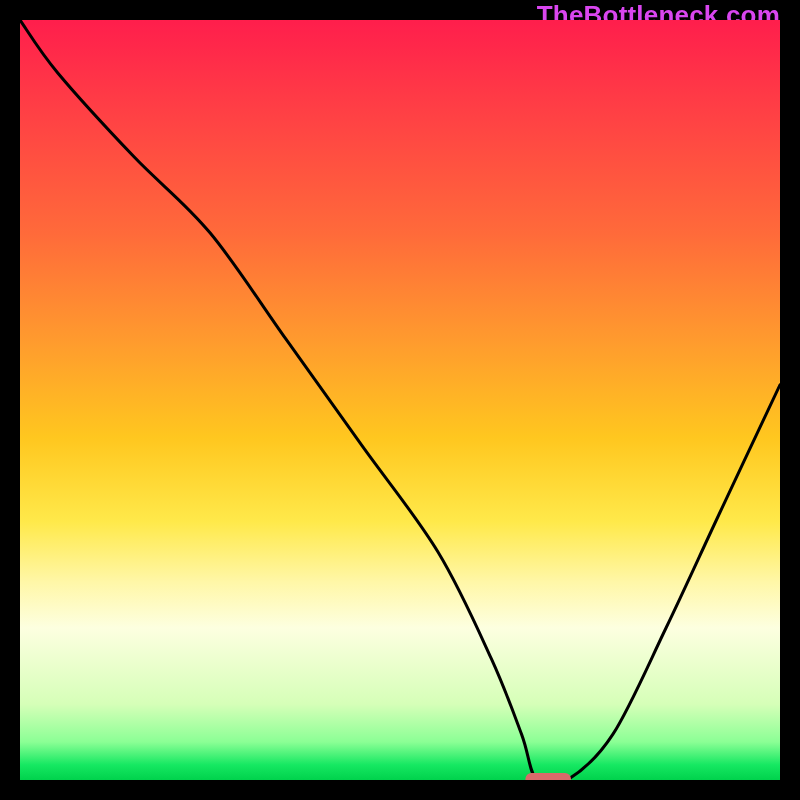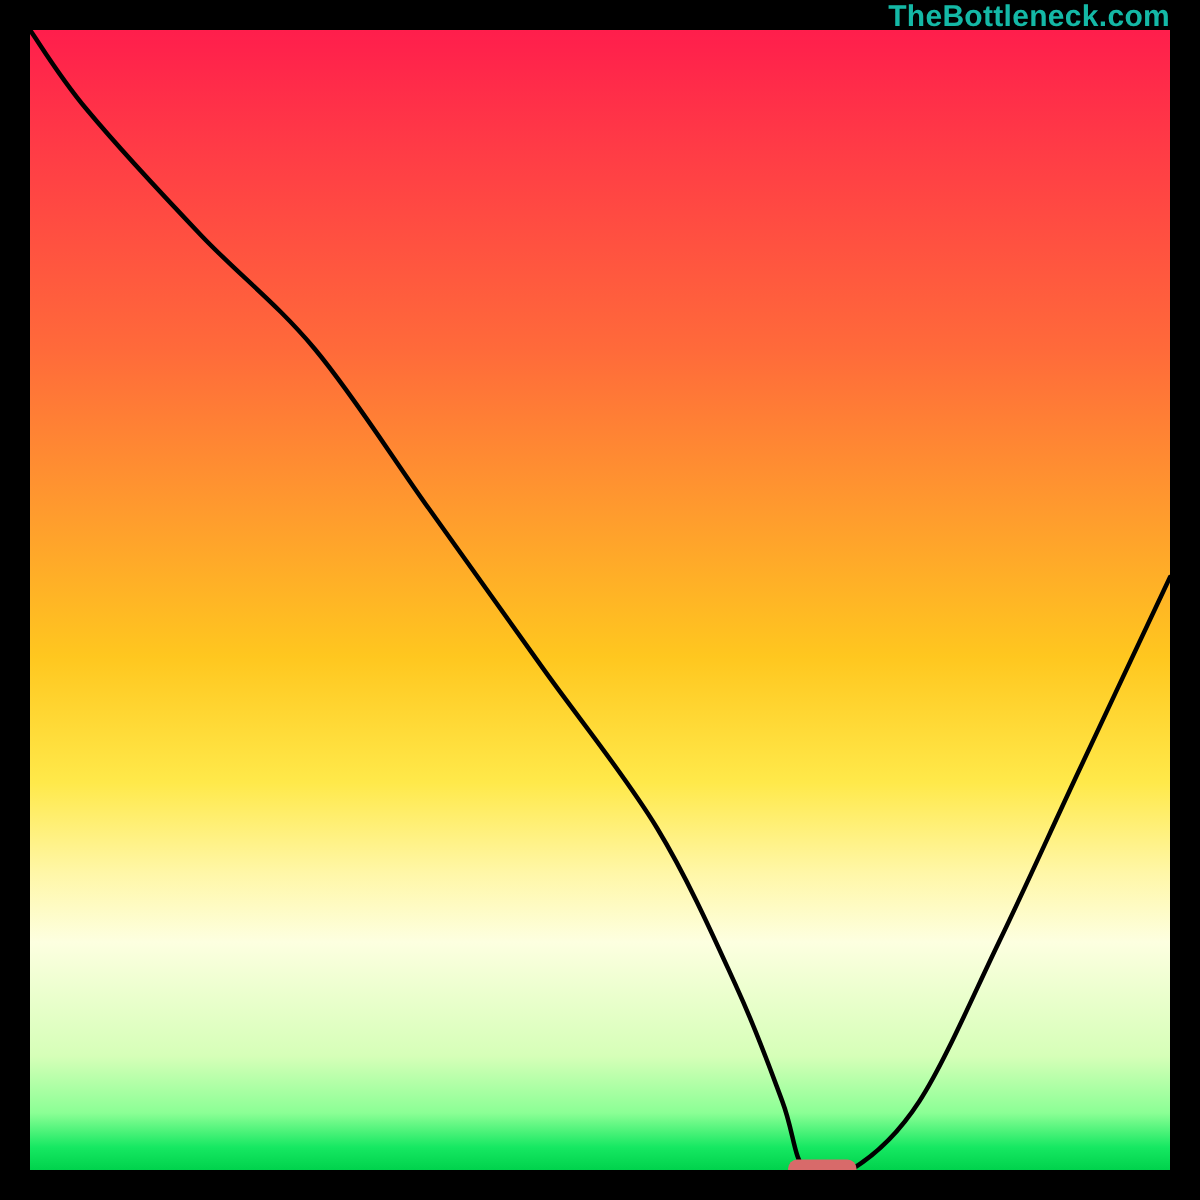--- a/index.html
+++ b/index.html
@@ -65,22 +65,22 @@
     stroke-linejoin: round;
   }
   .red-bar {
     fill: #d86a6a;
     stroke: none;
   }
   .watermark {
     position: absolute;
     top: 0px;
     right: 20px;
-    color: #14b8a6;
-    font-size: 20px;
+    color: #d946ef;
+    font-size: 26px;
     font-weight: 600;
     letter-spacing: 0.2px;
     user-select: none;
     margin-left: 14px;
   }
 </style>
 </head>
 <body>
 
 <div class="frame">

